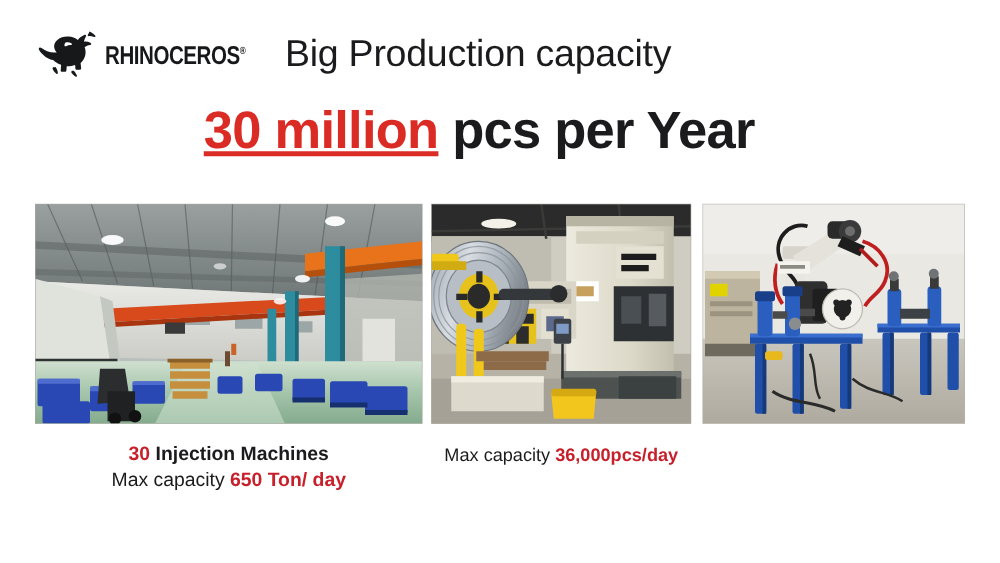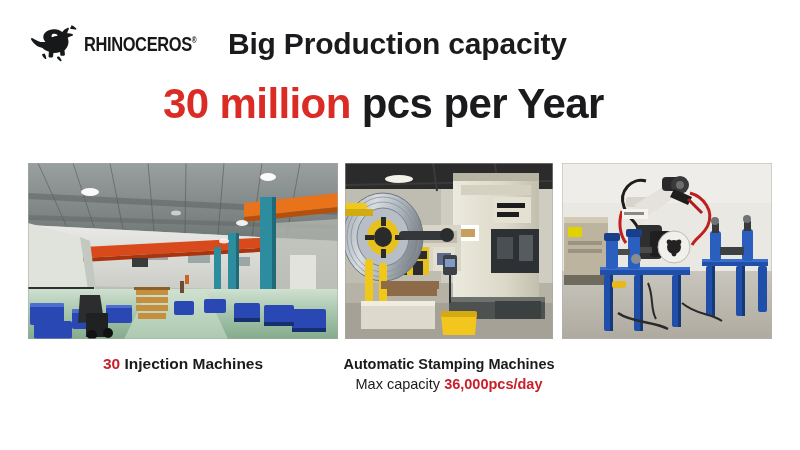--- a/index.html
+++ b/index.html
@@ -57,38 +57,39 @@
     vertical-align: super;
     font-weight: bold;
     letter-spacing: 0;
   }
 
   .title-line1 {
     position: absolute;
     left: 228px;
     top: 27px;
     font-size: 30px;
-    font-weight: bold;
+    font-weight: normal;
     color: #1b1b1d;
     letter-spacing: -0.2px;
     white-space: nowrap;
   }
 
   .title-line2 {
     position: absolute;
     left: 163px;
     top: 80px;
     font-size: 42px;
     font-weight: bold;
     letter-spacing: -0.6px;
     white-space: nowrap;
     color: #1b1b1d;
   }
   .title-line2 .hl {
     color: #DB2B25;
+    text-decoration: underline;
   }
 
   
   .photo-row {
     position: absolute;
     left: 0;
     top: 163px;
     width: 800px;
     height: 176px;
   }
@@ -507,21 +508,21 @@
       <path d="M86 120 C92 134 88 146 94 156" stroke="#2a2a2a" stroke-width="2" fill="none"></path>
 
       <rect x="50" y="118" width="14" height="7" rx="2" fill="#e8b81c"></rect>
       <rect x="0" y="0" width="210" height="176" fill="none" stroke="#b5b2ab" stroke-width="1"></rect>
     </svg>
   </div>
 </div>
 
 <div class="caption caption-1">
   <span class="cap-top"><span class="hl">30</span><span> Injection Machines</span></span>
+  <span class="cap-bot"><span>Max capacity </span><span class="hl">650 Ton/ day</span></span>
 </div>
 
 <div class="caption caption-2">
-  <span class="cap-top"><span class="hl"></span><span>Automatic Stamping Machines</span></span>
   <span class="cap-bot"><span>Max capacity </span><span class="hl">36,000pcs/day</span></span>
 </div>
 
 <div class="caption caption-3">
 </div>
 
 </body></html>

